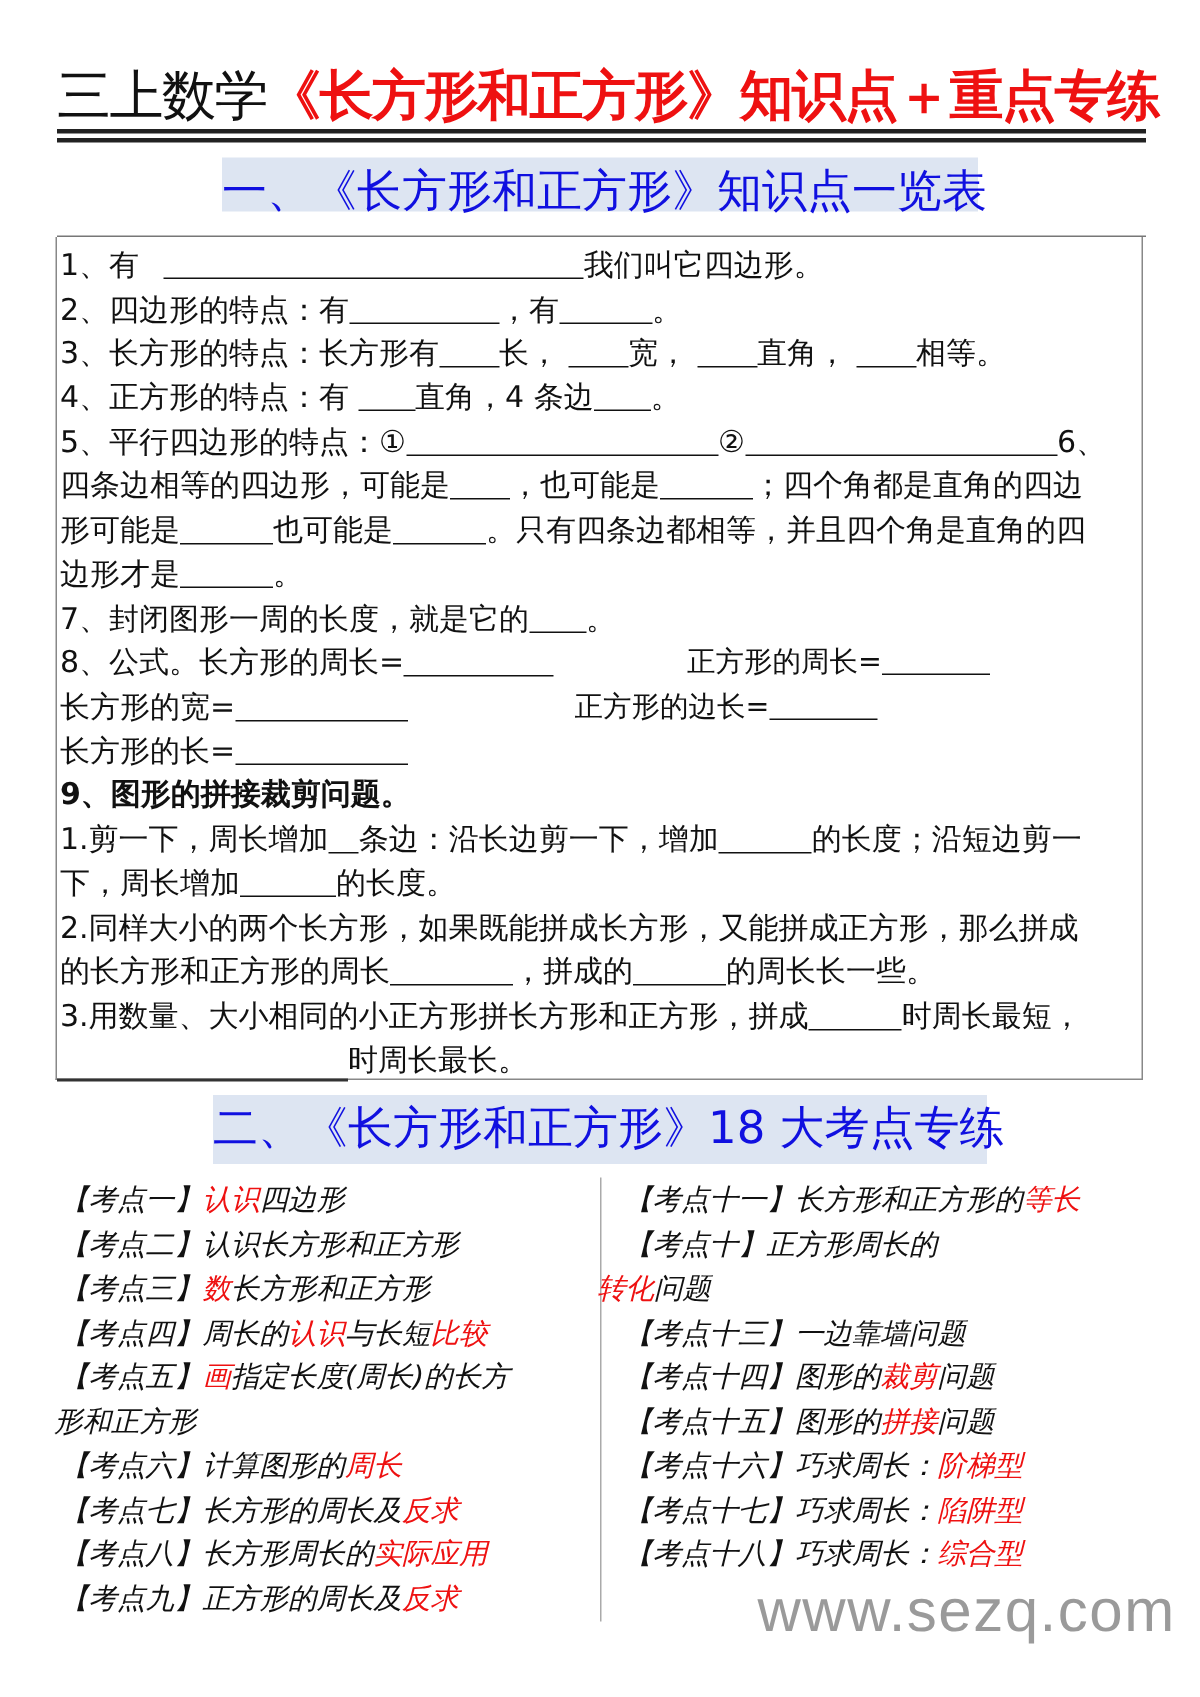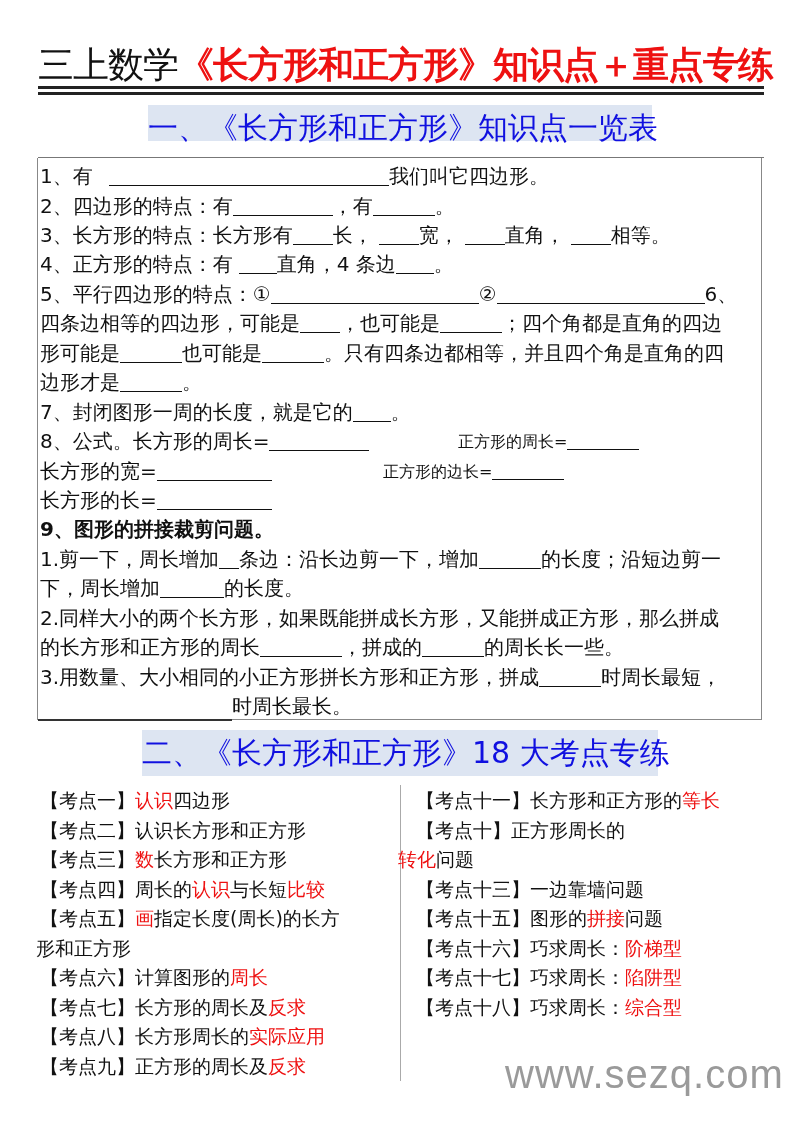--- a/index.html
+++ b/index.html
@@ -25,27 +25,27 @@
   .sec2 { left: 142px; top: 730px; width: 516px; height: 46px; line-height: 46px; }
   .rule-under-sec1 { position: absolute; left: 38px; top: 157px; width: 726px; height: 1px; background: #777; }
   .knowledge-box {
     position: absolute; left: 37px; top: 158px; width: 725px; height: 562px;
     border: 1px solid #888; border-top: none; box-sizing: border-box;
   }
   .kline {
     position: absolute; left: 40px; font-size: 20px; line-height: 29px; white-space: nowrap; color: #111;
   }
   .blank { display: inline-block; border-bottom: 1px solid #111; height: 20px; vertical-align: -3px; }
-  .right-text { position: absolute; font-size: 16px; line-height: 29px; white-space: nowrap; }
+  .right-text { position: absolute; font-size: 19px; line-height: 29px; white-space: nowrap; }
   .bottom-rule { position: absolute; left: 38px; top: 719px; width: 194px; height: 2px; background: #333; }
 
   .col { position: absolute; top: 786px; font-size: 19px; line-height: 29.5px; color: #111; }
   .col-left { left: 40px; width: 356px; }
   .col-right { left: 416px; width: 350px; }
-  .item { white-space: nowrap; }
+  .item { white-space: nowrap; font-style: italic; }
   .item .hl { color: #ee1111; }
   .divider { position: absolute; left: 400px; top: 785px; width: 1px; height: 296px; background: #aaa; }
   .watermark {
     position: absolute; left: 505px; top: 1052px; font-size: 40px; color: rgba(120,120,120,0.75);
     font-family: "Liberation Sans", sans-serif; letter-spacing: 1px;
   }
 </style>
 </head>
 <body>
 
@@ -152,19 +152,20 @@
     <div class="item"><span>【考点七】</span><span>长方形的周长及</span><span class="hl">反求</span></div>
     <div class="item"><span>【考点八】</span><span>长方形周长的</span><span class="hl">实际应用</span></div>
     <div class="item"><span>【考点九】</span><span>正方形的周长及</span><span class="hl">反求</span></div>
   </div>
 <div class="divider"></div>
 <div class="col col-right" id="right-col">
     <div class="item"><span>【考点十一】</span><span>长方形和正方形的</span><span class="hl">等长</span></div>
     <div class="item"><span>【考点十】</span><span>正方形周长的</span></div>
     <div class="item" style="margin-left: -18px;"><span class="hl">转化</span><span>问题</span></div>
     <div class="item"><span>【考点十三】</span><span>一边靠墙问题</span></div>
+    <div class="item"><span>【考点十四】</span><span>图形的</span><span class="hl">裁剪</span><span>问题</span></div>
     <div class="item"><span>【考点十五】</span><span>图形的</span><span class="hl">拼接</span><span>问题</span></div>
     <div class="item"><span>【考点十六】</span><span>巧求周长：</span><span class="hl">阶梯型</span></div>
     <div class="item"><span>【考点十七】</span><span>巧求周长：</span><span class="hl">陷阱型</span></div>
     <div class="item"><span>【考点十八】</span><span>巧求周长：</span><span class="hl">综合型</span></div>
   </div>
 
 <div class="watermark">www.sezq.com</div>
 
 </body></html>

